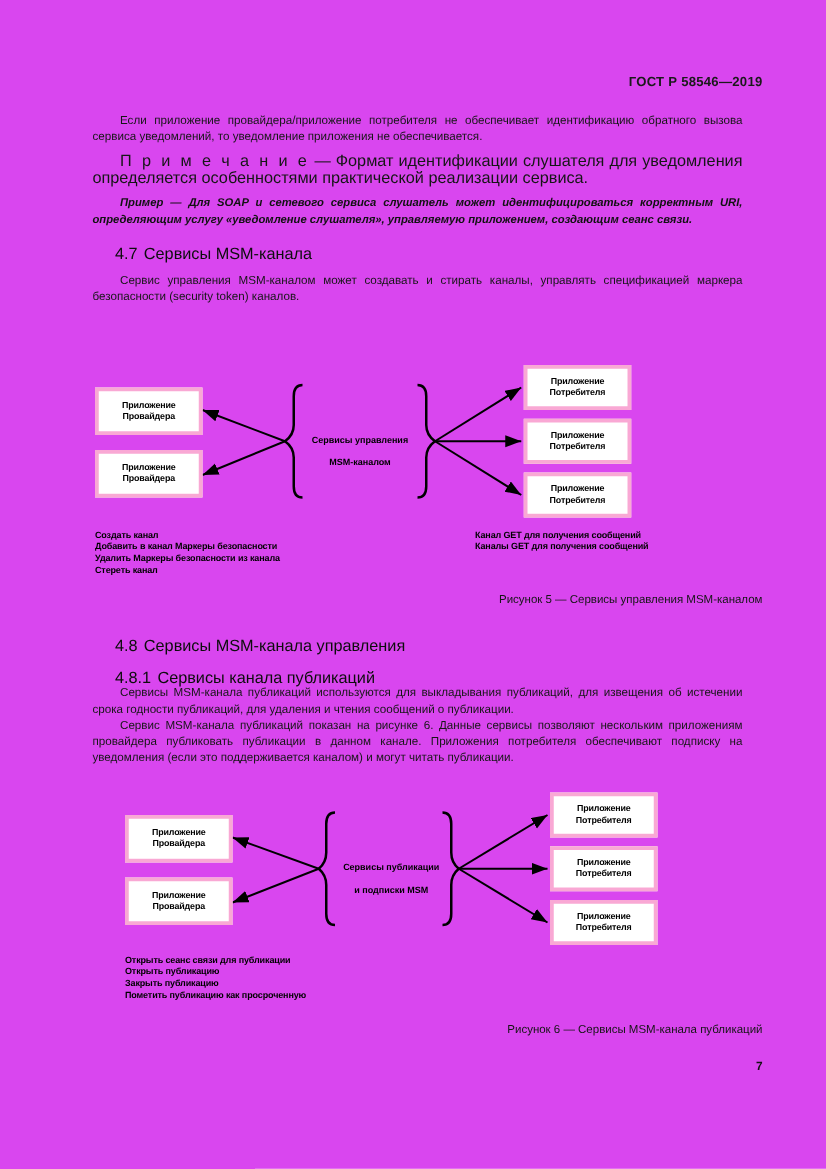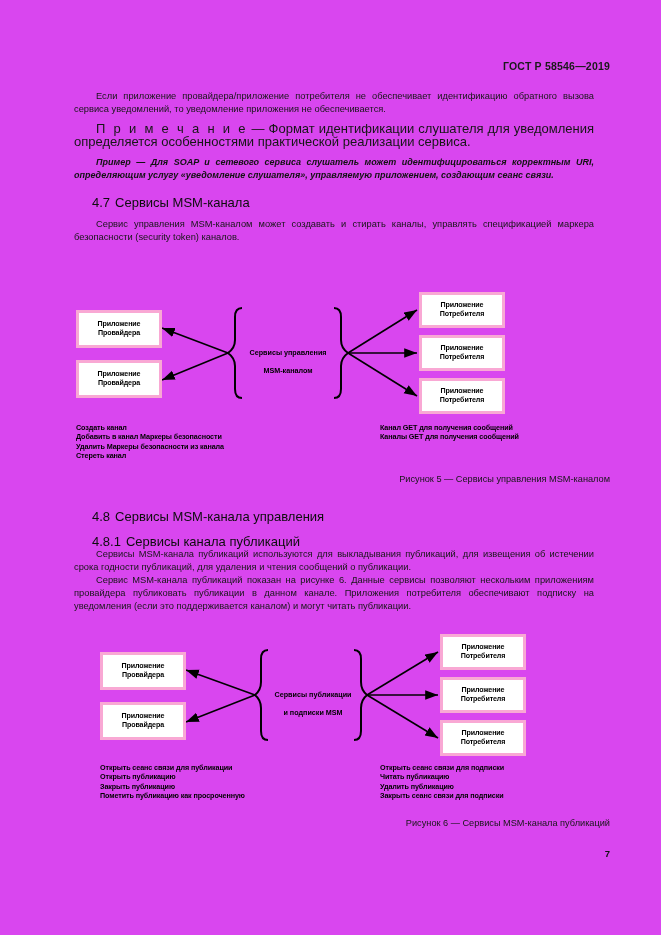--- a/index.html
+++ b/index.html
@@ -317,24 +317,20 @@
         <span>Приложение
 Потребителя</span>
       </div>
     </div>
 
     <div class="legend" style="left:40px; top:133px; width:280px;">Открыть сеанс связи для публикации
 Открыть публикацию
 Закрыть публикацию
 Пометить публикацию как просроченную</div>
 
-    <div class="legend" style="left:320px; top:133px; width:230px;">Открыть сеанс связи для подписки
-Читать публикацию
-Удалить публикацию
-Закрыть сеанс связи для подписки</div>
 
     <div class="caption" style="top:188px;">Рисунок 6 — Сервисы MSM-канала публикаций</div>
   </div>
 
   <div class="pageno">
     <span>7</span>
   </div>
 
 </div>
 

